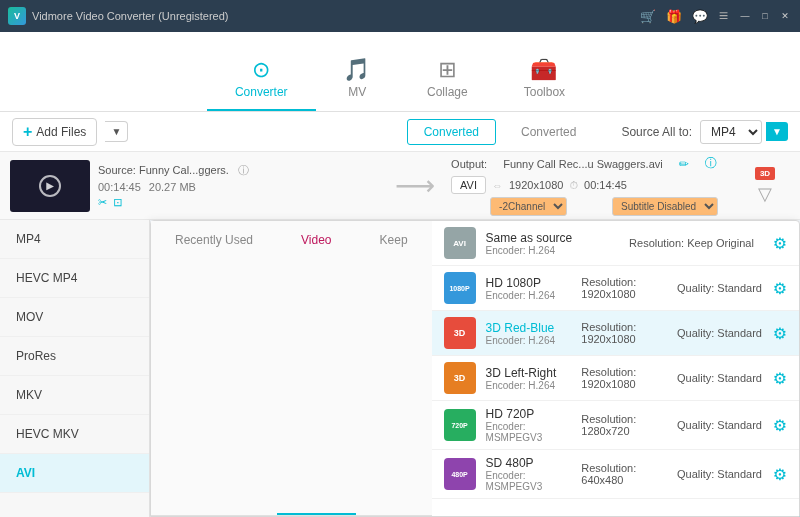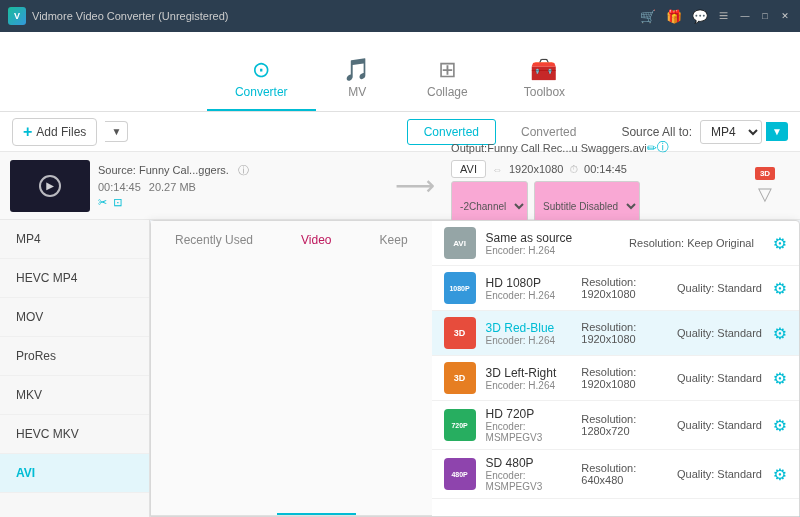--- a/index.html
+++ b/index.html
@@ -192,39 +192,40 @@
     .file-info { flex: 1; }
     .file-source { font-size: 11px; color: #555; margin-bottom: 3px; }
     .file-meta { font-size: 11px; color: #777; display: flex; gap: 8px; }
     .arrow-right {
       color: #c0c0c0;
       font-size: 28px;
       flex-shrink: 0;
       padding: 0 8px;
     }
     .file-output { flex: 1; }
-    .file-output-name { font-size: 11px; color: #555; margin-bottom: 4px; display: flex; align-items: center; gap: 0; text-align: right; }
+    .file-output-name { font-size: 11px; color: #555; margin-bottom: 4px; display: flex; align-items: center; gap: 16px; text-align: right; }
     .edit-icon, .info-icon { color: #00bcd4; cursor: pointer; font-size: 12px; }
     .output-format-row { display: flex; gap: 6px; align-items: center; flex-wrap: wrap; }
     .format-badge {
       background: white;
       border: 1px solid #d0d0d0;
       border-radius: 3px;
       padding: 2px 8px;
       font-size: 11px;
       color: #333;
       display: flex; align-items: center; gap: 3px;
     }
     .format-select {
       border: 1px solid #d0d0d0;
       border-radius: 3px;
-      padding: 18px 4px;
+      padding: 2px 4px;
       font-size: 10px;
-      background: #f9a8d4;
+      background: #fdba74;
       color: #555;
+      margin-left: 39px;
     }
 
     
     .format-panel {
       position: absolute;
       left: 150px;
       top: 68px;
       right: 0;
       bottom: 0;
       background: white;

